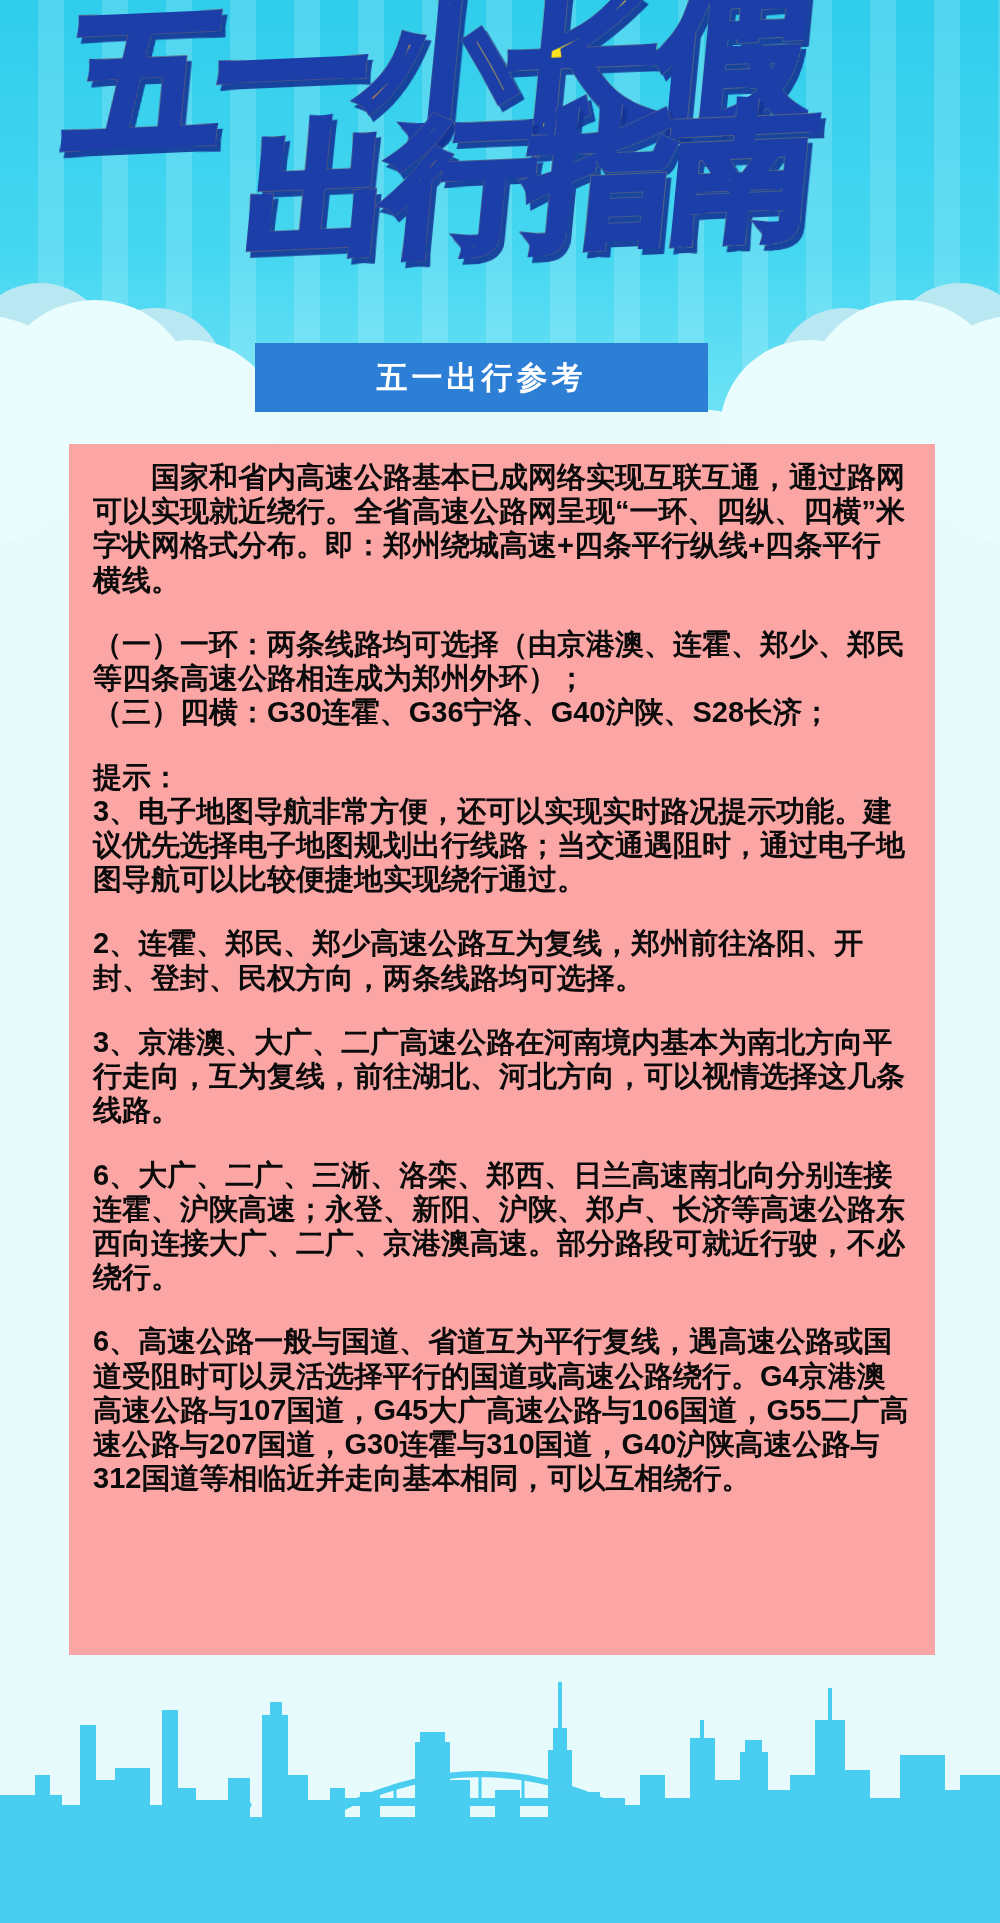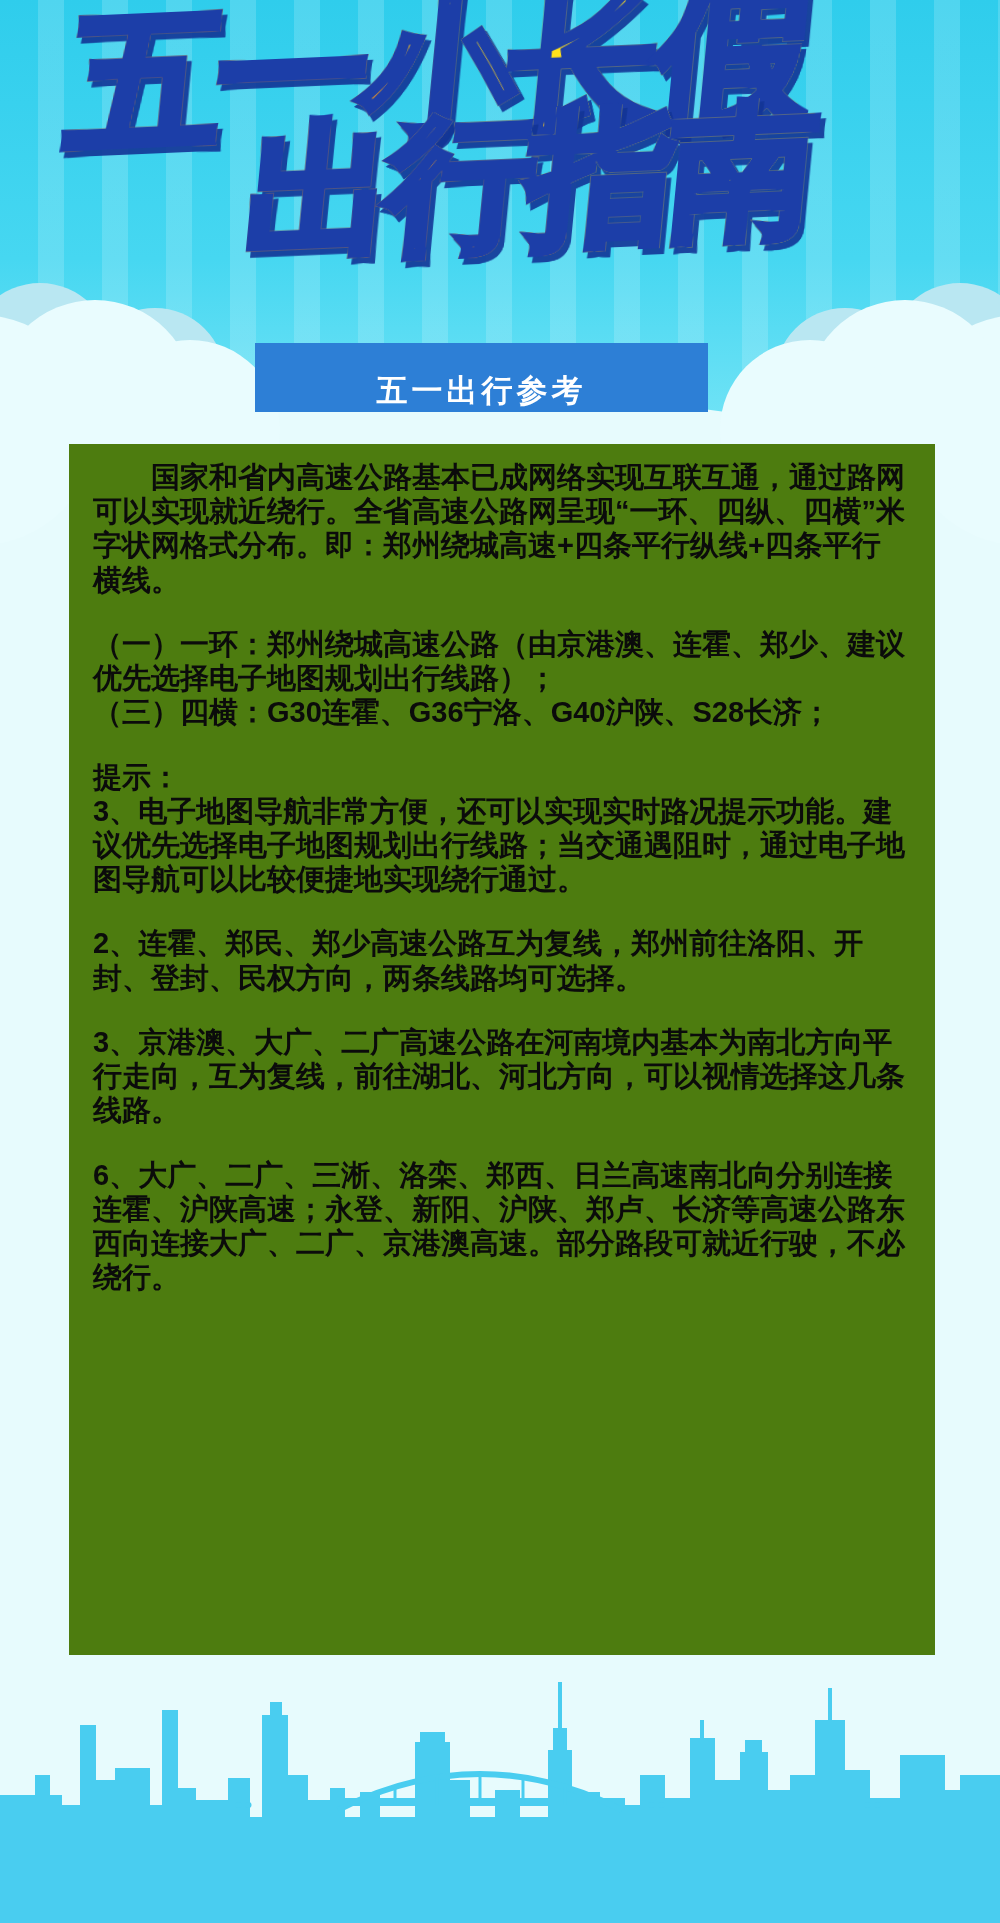--- a/index.html
+++ b/index.html
@@ -41,27 +41,27 @@
     .title-line{
       background:linear-gradient(215deg,#ffe11c 42%,#f8981d 60%);
       -webkit-background-clip:text;background-clip:text;color:transparent;
     }
   }
   .title-line.l1{left:62px;top:8px;font-size:152px;}
   .title-line.l2{left:240px;top:120px;font-size:146px;}
   
   .banner{
     position:absolute;left:255px;top:343px;width:453px;height:69px;z-index:5;
-    background:#2d7fd6;display:flex;align-items:flex-end;justify-content:center;
+    background:#2d7fd6;display:flex;align-items:center;justify-content:center;
     color:#ffffff;font-size:31px;font-weight:600;letter-spacing:4px;
   }
   
   .content-box{
     position:absolute;left:69px;top:444px;width:866px;height:1211px;z-index:4;
-    background:#4d7c0f;box-sizing:border-box;padding:16px 26px 0 24px;
+    background:#fca5a5;box-sizing:border-box;padding:16px 26px 0 24px;
     color:#0b0b0b;font-size:29px;font-weight:700;line-height:1.18;
     overflow:hidden;
   }
   .content-box p{margin:0;}
   .content-box p.gap{margin-top:30px;}
   .content-box p.indent{text-indent:2em;}
   
   .skyline{position:absolute;left:0;top:1668px;width:1000px;height:255px;z-index:6;}
 </style>
 </head>
@@ -87,27 +87,28 @@
 
   <div class="title-line l1">五一小长假</div>
   <div class="title-line l2">出行指南</div>
 
   <div class="banner">
     <span>五一出行参考</span>
   </div>
 
   <div class="content-box">
     <p class="indent">国家和省内高速公路基本已成网络实现互联互通，通过路网可以实现就近绕行。全省高速公路网呈现“一环、四纵、四横”米字状网格式分布。即：郑州绕城高速+四条平行纵线+四条平行横线。</p>
-    <p class="gap">（一）一环：郑州绕城高速公路（由京港澳、连霍、郑少、建议优先选择电子地图规划出行线路）；</p>
+    <p class="gap">（一）一环：两条线路均可选择（由京港澳、连霍、郑少、郑民等四条高速公路相连成为郑州外环）；</p>
     <p>（三）四横：G30连霍、G36宁洛、G40沪陕、S28长济；</p>
     <p class="gap">提示：</p>
     <p>3、电子地图导航非常方便，还可以实现实时路况提示功能。建议优先选择电子地图规划出行线路；当交通遇阻时，通过电子地图导航可以比较便捷地实现绕行通过。</p>
     <p class="gap">2、连霍、郑民、郑少高速公路互为复线，郑州前往洛阳、开封、登封、民权方向，两条线路均可选择。</p>
     <p class="gap">3、京港澳、大广、二广高速公路在河南境内基本为南北方向平行走向，互为复线，前往湖北、河北方向，可以视情选择这几条线路。</p>
     <p class="gap">6、大广、二广、三淅、洛栾、郑西、日兰高速南北向分别连接连霍、沪陕高速；永登、新阳、沪陕、郑卢、长济等高速公路东西向连接大广、二广、京港澳高速。部分路段可就近行驶，不必绕行。</p>
+    <p class="gap">6、高速公路一般与国道、省道互为平行复线，遇高速公路或国道受阻时可以灵活选择平行的国道或高速公路绕行。G4京港澳高速公路与107国道，G45大广高速公路与106国道，G55二广高速公路与207国道，G30连霍与310国道，G40沪陕高速公路与312国道等相临近并走向基本相同，可以互相绕行。</p>
   </div>
 
   <svg class="skyline" viewBox="0 0 1000 255" preserveAspectRatio="none">
     <g fill="#49cdf0">
       <path d="
         M0,255 L0,127 L35,127 L35,107 L50,107 L50,127 L62,127 L62,137 L80,137 L80,57 L96,57 L96,112
         L115,112 L115,100 L150,100 L150,137 L162,137 L162,42 L178,42 L178,120 L196,120 L196,132
         L228,132 L228,110 L250,110 L250,149 L262,149 L262,47 L270,47 L270,34 L282,34 L282,47 L288,47
         L288,107 L308,107 L308,132 L330,132 L330,120 L345,120 L345,149 L360,149 L360,124 L380,124
         L380,149 L415,149 L415,74 L420,74 L420,64 L445,64 L445,74 L450,74 L450,112 L470,112 L470,149

